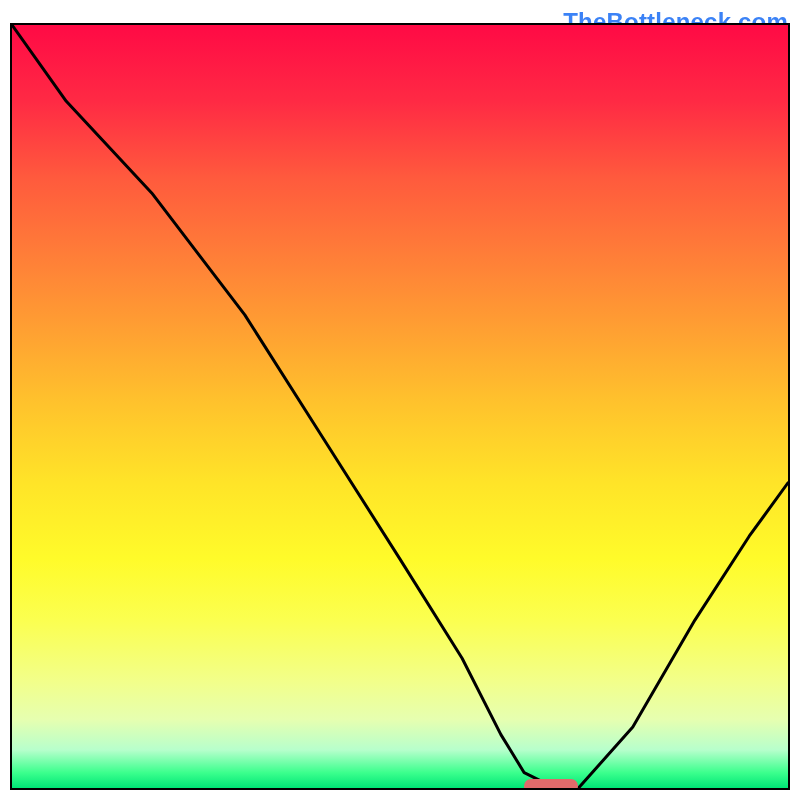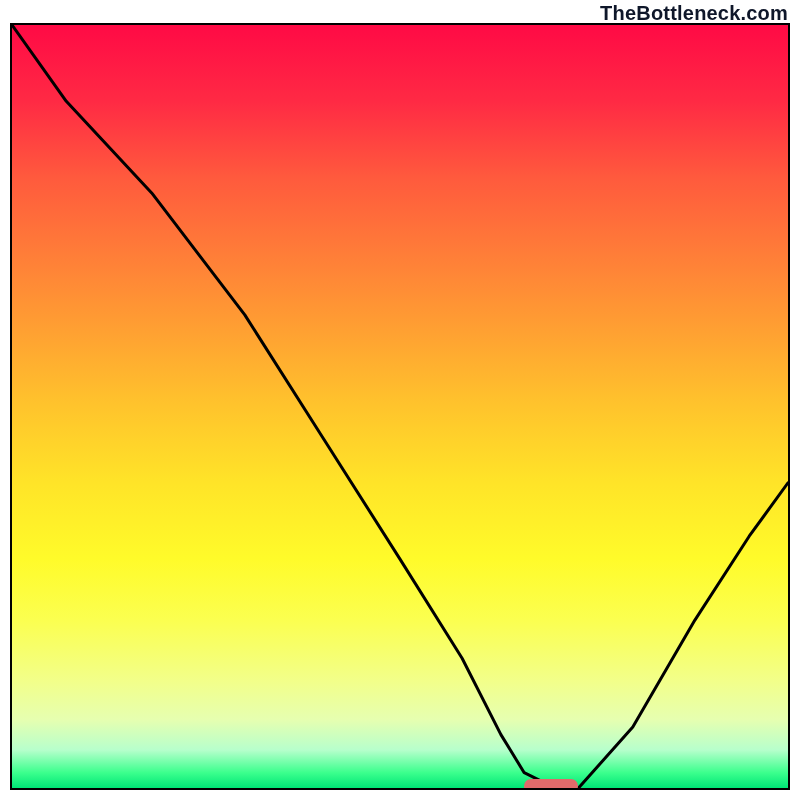--- a/index.html
+++ b/index.html
@@ -46,26 +46,26 @@
     width: 100%;
     height: 100%;
   }
   .marker {
     position: absolute;
     background: #e06a6a;
     border-radius: 999px;
   }
   .watermark {
     position: absolute;
-    top: 2px;
+    top: 8px;
     right: 12px;
     font-family: Arial, Helvetica, sans-serif;
-    font-size: 20px;
+    font-size: 24px;
     font-weight: bold;
-    color: #0f172a;
+    color: #3b82f6;
     letter-spacing: 0.2px;
   }
 </style>
 </head>
 <body>
 
 <div class="watermark">TheBottleneck.com</div>
 
 <div class="frame">
   <div class="gradient"></div>

